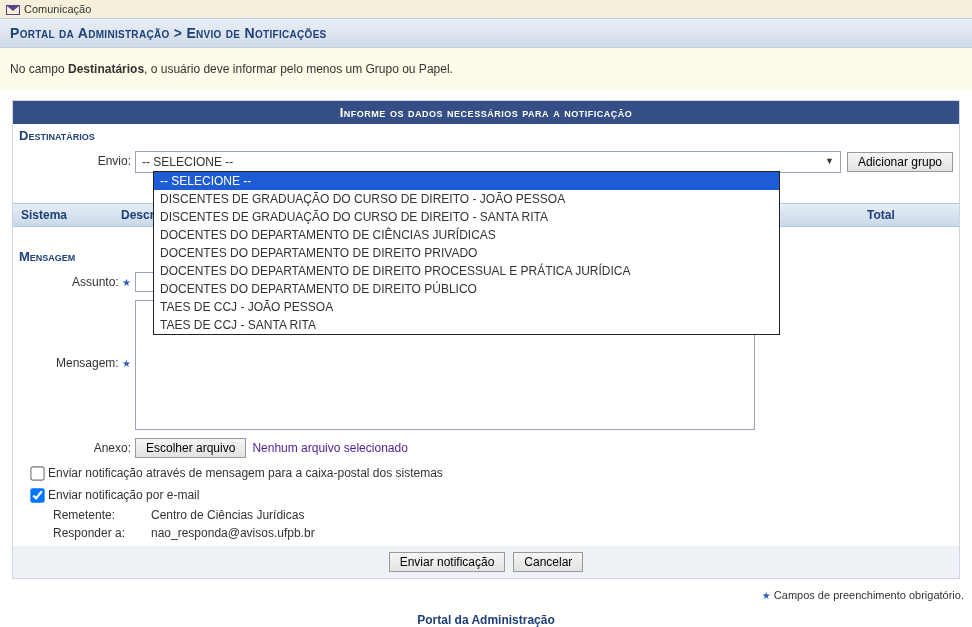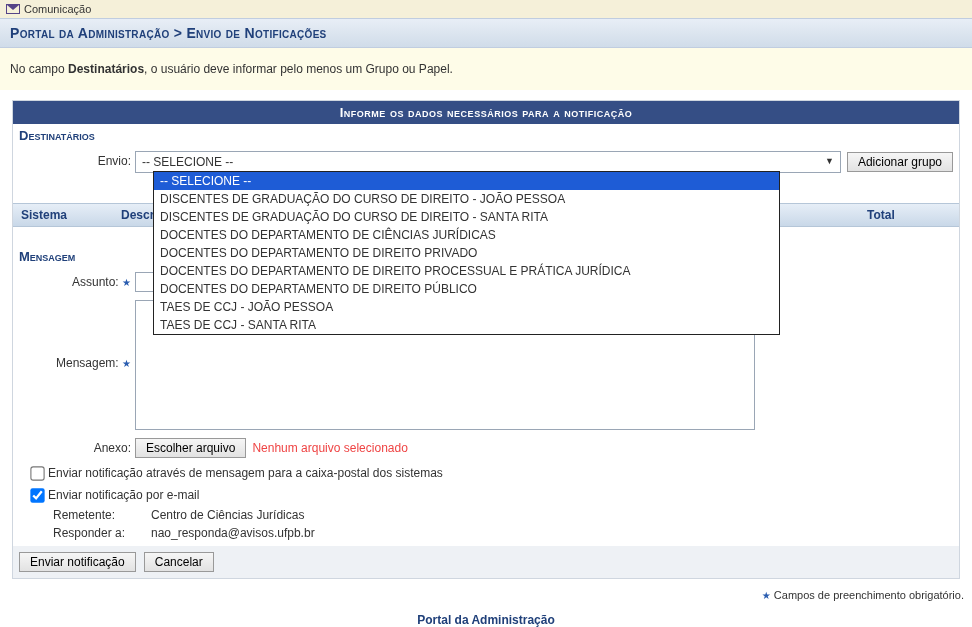--- a/index.html
+++ b/index.html
@@ -1,17 +1,17 @@
 <!DOCTYPE html>
 <html><head>
 <meta charset="utf-8">
 <style>
   * { box-sizing: border-box; margin: 0; padding: 0; }
   body { font-family: Verdana, Arial, sans-serif; font-size: 11px; color: #333; background: #fff; }
-  .header-bar { background: #f5f0d9; padding: 3px 6px; display: flex; align-items: center; gap: 4px; }
+  .header-bar { background: #f5f0d9; padding: 3px 6px; display: flex; align-items: flex-end; gap: 4px; }
   .mail-icon { width: 14px; height: 10px; border: 1px solid #548; position: relative; display: inline-block; }
   .mail-icon::before { content:''; position:absolute; top:0; left:0; right:0; height:0; border-left:6px solid transparent; border-right:6px solid transparent; border-top:5px solid #548; }
   .breadcrumb-bar { background: linear-gradient(#e8eef6, #d0dce9); padding: 6px 10px; border-top:1px solid #c0cde0; border-bottom:1px solid #c0cde0; }
   .breadcrumb-bar span { font-variant: small-caps; font-weight: bold; color: #20407a; font-size: 14px; letter-spacing:0.3px; }
   .hint { background: #fefce8; padding: 14px 10px; font-size: 12px; }
   .hint strong { font-weight: bold; }
   .form-container { margin: 10px 12px 2px; border: 1px solid #cfd6df; }
   .form-title { background: #354e85; color: #ffffff; text-align: center; padding: 4px; font-variant: small-caps; font-weight: bold; letter-spacing: 0.5px; font-size: 13px; }
   .section-h { font-variant: small-caps; font-weight: bold; color: #20407a; padding: 4px 6px; font-size: 13px; background:#fff; }
   .row { display: flex; align-items: flex-start; padding: 4px 6px; background:#fff; position:relative; }
@@ -21,26 +21,26 @@
   .select-closed { flex:1; border:1px solid #9aa6b5; background:#fff; padding:3px 6px; font-size:12px; position:relative; }
   .select-closed::after { content:'▼'; position:absolute; right:6px; top:4px; font-size:9px; color:#333; }
   .btn { background: linear-gradient(#f6f6f6,#e2e2e2); border:1px solid #999; padding:2px 10px; font-size:12px; font-family:inherit; cursor:pointer; }
   .table-head { display:flex; background: linear-gradient(#e6eef7,#c9d8e8); border-top:1px solid #b5c6d8; border-bottom:1px solid #b5c6d8; font-weight:bold; color:#20407a; font-size:12px; }
   .table-head div { padding:4px 8px; }
   .col-sistema { width:100px; }
   .col-desc { flex:1; }
   .col-total { width:100px; text-align:left; }
   textarea.msg { width:620px; height:130px; border:1px solid #9aa6b5; resize:none; font-family:inherit; font-size:12px; }
   input.assunto { width:620px; border:1px solid #9aa6b5; padding:2px 4px; font-size:12px; font-family:inherit; }
-  .file-row-note { font-size:12px; color:#ef4444; }
+  .file-row-note { font-size:12px; color:#4c1d95; }
   .chk-row { display:flex; align-items:center; gap:4px; padding:4px 18px; font-size:12px; }
   .chk-row input { transform:scale(1.1); }
   .info-row { display:flex; gap:6px; padding:2px 18px 2px 40px; font-size:12px; }
   .info-row .k { font-weight:normal; width:92px; }
-  .actions { text-align:center; padding:6px; background:#eef1f5; display:flex; gap:8px; }
+  .actions { text-align:center; padding:6px; background:#eef1f5; display:flex; gap:8px; justify-content:center; }
   .required-note { text-align:right; padding:8px; font-size:11px; color:#333; }
   .footer-link { text-align:center; padding:4px; color:#20407a; font-weight:bold; font-size:12px; }
   
   .dropdown { position:absolute; left:140px; top:24px; width:627px; background:#fff; border:1px solid #222; z-index:10; font-size:12px; }
   .dropdown div { padding:2px 6px; white-space:nowrap; }
   .dropdown .opt-sel { background:#1e5cd6; color:#fff; }
   .group-row-wrapper { position:relative; }
 </style>
 </head>
 <body>

